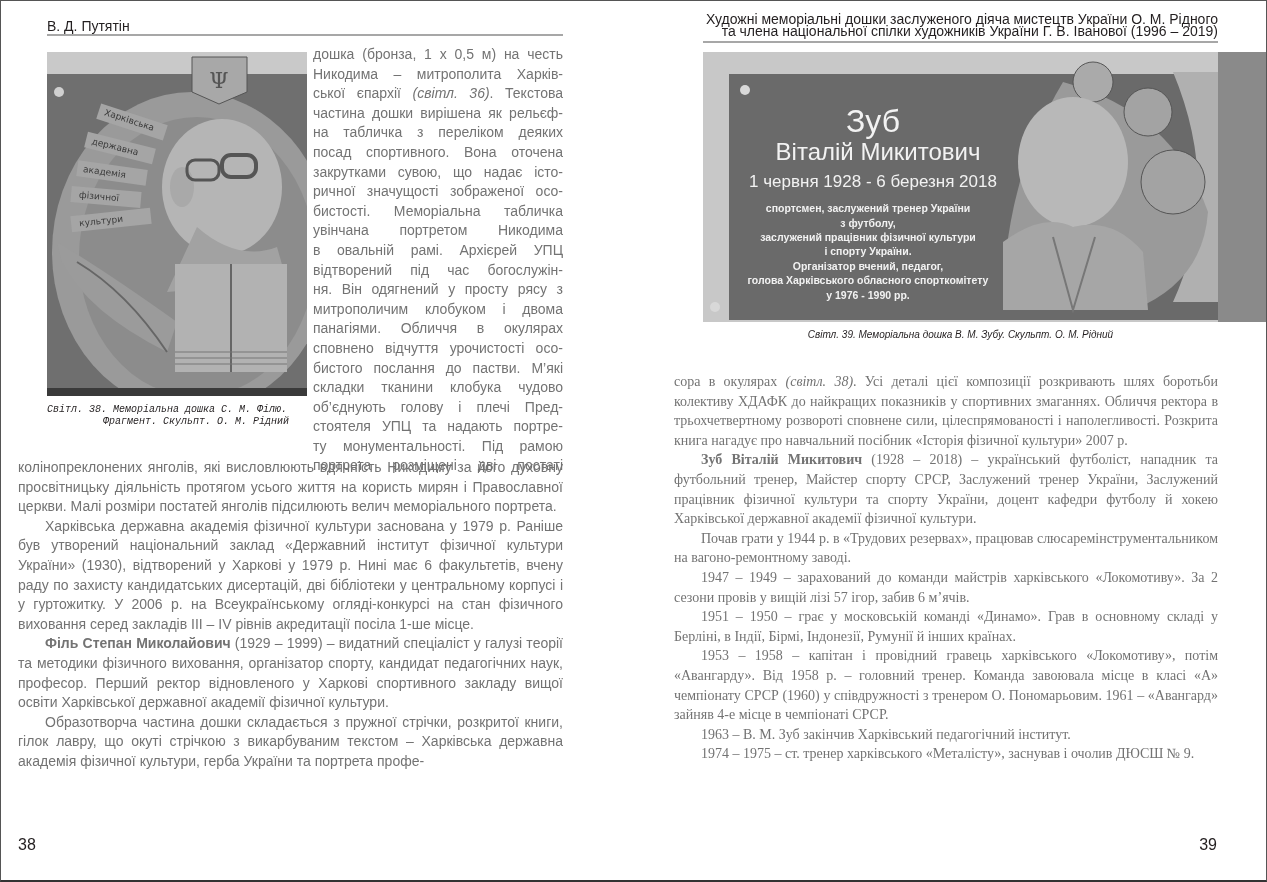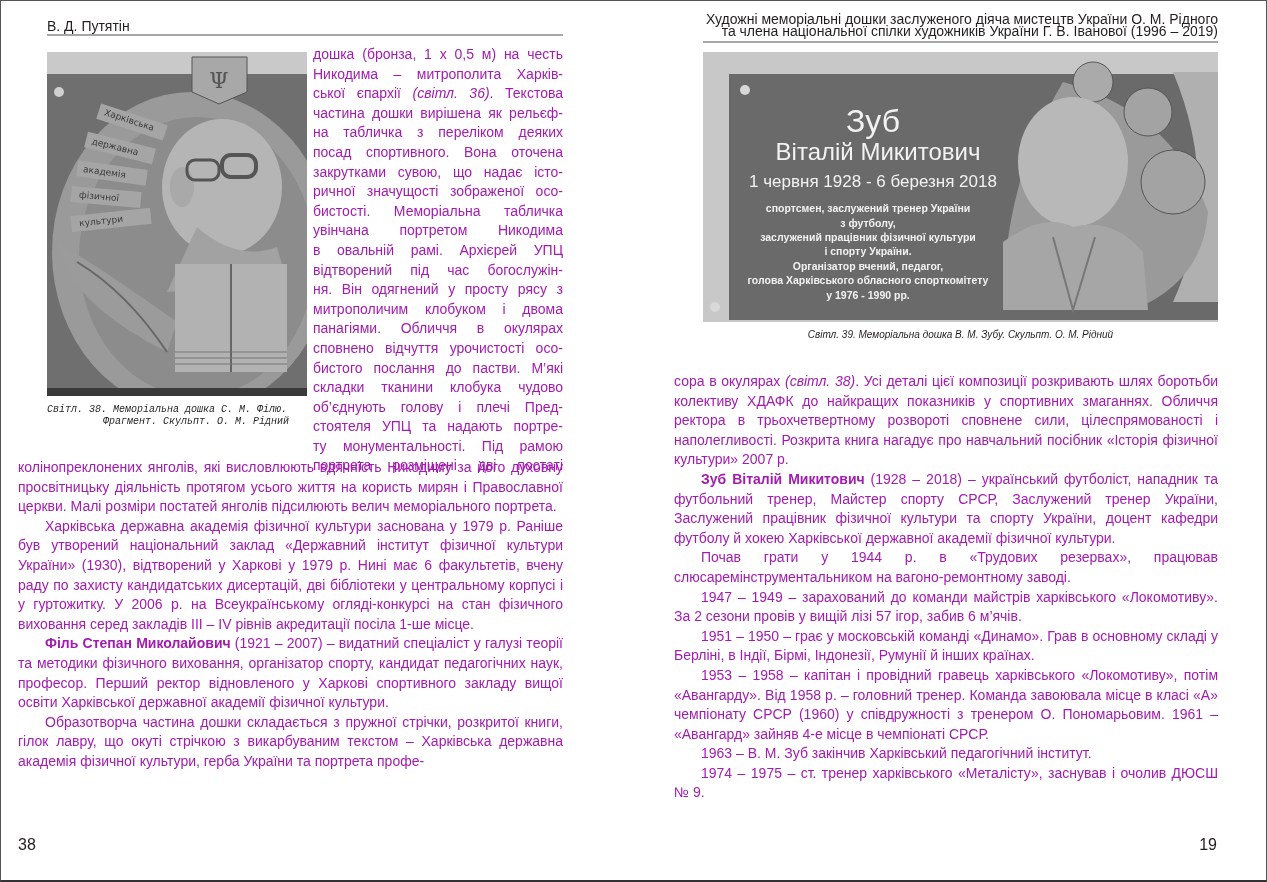--- a/index.html
+++ b/index.html
@@ -22,36 +22,36 @@
     font-size: 14px; line-height: 12px; color: #231f20;
     border-bottom: 2px solid #a7a7a7; padding-bottom: 2px;
   }
   .page.left .running-head { top: 20px; height: 12px; }
   .page.right .running-head { text-align: right; height: 26px; }
 
   .figure-photo {
     position: absolute; overflow: hidden; background: #8a8a8a;
   }
   .fig-left { left: 0; top: 52px; width: 260px; height: 344px; }
-  .fig-right { left: 0; top: 52px; width: 515px; height: 270px; }
+  .fig-right { left: 0; top: 52px; width: 563px; height: 270px; }
 
   .caption {
     position: absolute; font-style: italic; font-size: 10px; line-height: 12px; color: #231f20;
   }
   .cap-left { left: 0; top: 404px; width: 260px; font-family: Liberation Mono, monospace; }
   .cap-left .cont { padding-left: 56px; display: block; }
   .cap-right { left: 0; top: 329px; width: 515px; text-align: center; }
 
   .text {
-    font-size: 14px; line-height: 19.6px; text-align: justify; color: #a21caf;
+    font-size: 14px; line-height: 19.6px; text-align: justify; color: #737373;
   }
   .wrap-col { position: absolute; left: 266px; top: 45px; width: 250px; }
   .full-col { position: absolute; left: -31px; width: 547px; }
   .page.left .full-col { left: -29px; top: 458px; width: 545px; }
-  .page.right .full-col { left: -29px; top: 372px; width: 544px; }
+  .page.right .full-col { left: -29px; top: 372px; width: 544px; font-family: Liberation Serif, serif; }
   .text p { margin: 0; }
   .text p.indent { text-indent: 27px; }
   .text b { font-weight: bold; }
   .text i { font-style: italic; }
   .line { display: block; text-align: justify; text-align-last: justify; }
 
   .folio {
     position: absolute; top: 836px; font-size: 16px; color: #231f20;
   }
   .page.left .folio { left: -29px; }
@@ -128,21 +128,21 @@
     <span class="line">складки тканини клобука чудово</span>
     <span class="line">об’єднують голову і плечі Пред-</span>
     <span class="line">стоятеля УПЦ та надають портре-</span>
     <span class="line">ту монументальності. Під рамою</span>
     <span class="line">портрета розміщені дві постаті</span>
   </div>
 
   <div class="text full-col">
     <p>колінопреклонених янголів, які висловлюють вдячність Никодиму за його духовну просвітницьку діяльність протягом усього життя на користь мирян і Православної церкви. Малі розміри постатей янголів підсилюють велич меморіального портрета.</p>
     <p class="indent">Харківська державна академія фізичної культури заснована у 1979 р. Раніше був утворений національний заклад «Державний інститут фізичної культури України» (1930), відтворений у Харкові у 1979 р. Нині має 6 факультетів, вчену раду по захисту кандидатських дисертацій, дві бібліотеки у центральному корпусі і у гуртожитку. У 2006 р. на Всеукраїнському огляді-конкурсі на стан фізичного виховання серед закладів III – IV рівнів акредитації посіла 1-ше місце.</p>
-    <p class="indent"><b>Філь Степан Миколайович</b><span> (1921 – 2007) – видатний спеціаліст у галузі теорії та методики фізичного виховання, організатор спорту, кандидат педагогічних наук, професор. Перший ректор відновленого у Харкові спортивного закладу вищої освіти Харківської державної академії фізичної культури.</span></p>
+    <p class="indent"><b>Філь Степан Миколайович</b><span> (1929 – 1999) – видатний спеціаліст у галузі теорії та методики фізичного виховання, організатор спорту, кандидат педагогічних наук, професор. Перший ректор відновленого у Харкові спортивного закладу вищої освіти Харківської державної академії фізичної культури.</span></p>
     <p class="indent">Образотворча частина дошки складається з пружної стрічки, розкритої книги, гілок лавру, що окуті стрічкою з викарбуваним текстом – Харківська державна академія фізичної культури, герба України та портрета профе-</p>
   </div>
 
   <div class="folio">38</div>
 </div>
 
 <div class="page right">
   <div class="running-head">
     <div>Художні меморіальні дошки заслуженого діяча мистецтв України О. М. Рідного</div>
     <div>та члена національної спілки художників України Г. В. Іванової (1996 – 2019)</div>
@@ -185,14 +185,14 @@
     <p><span>сора в окулярах </span><i>(світл. 38)</i><span>. Усі деталі цієї композиції розкривають шлях боротьби колективу ХДАФК до найкращих показників у спортивних змаганнях. Обличчя ректора в трьохчетвертному розвороті сповнене сили, цілеспрямованості і наполегливості. Розкрита книга нагадує про навчальний посібник «Історія фізичної культури» 2007 р.</span></p>
     <p class="indent"><b>Зуб Віталій Микитович</b><span> (1928 – 2018) – український футболіст, нападник та футбольний тренер, Майстер спорту СРСР, Заслужений тренер України, Заслужений працівник фізичної культури та спорту України, доцент кафедри футболу й хокею Харківської державної академії фізичної культури.</span></p>
     <p class="indent">Почав грати у 1944 р. в «Трудових резервах», працював слюсаремінструментальником на вагоно-ремонтному заводі.</p>
     <p class="indent">1947 – 1949 – зарахований до команди майстрів харківського «Локомотиву». За 2 сезони провів у вищій лізі 57 ігор, забив 6 м’ячів.</p>
     <p class="indent">1951 – 1950 – грає у московській команді «Динамо». Грав в основному складі у Берліні, в Індії, Бірмі, Індонезії, Румунії й інших країнах.</p>
     <p class="indent">1953 – 1958 – капітан і провідний гравець харківського «Локомотиву», потім «Авангарду». Від 1958 р. – головний тренер. Команда завоювала місце в класі «А» чемпіонату СРСР (1960) у співдружності з тренером О. Пономарьовим. 1961 – «Авангард» зайняв 4-е місце в чемпіонаті СРСР.</p>
     <p class="indent">1963 – В. М. Зуб закінчив Харківський педагогічний інститут.</p>
     <p class="indent">1974 – 1975 – ст. тренер харківського «Металісту», заснував і очолив ДЮСШ № 9.</p>
   </div>
 
-  <div class="folio">19</div>
+  <div class="folio">39</div>
 </div>
 
 </body></html>

